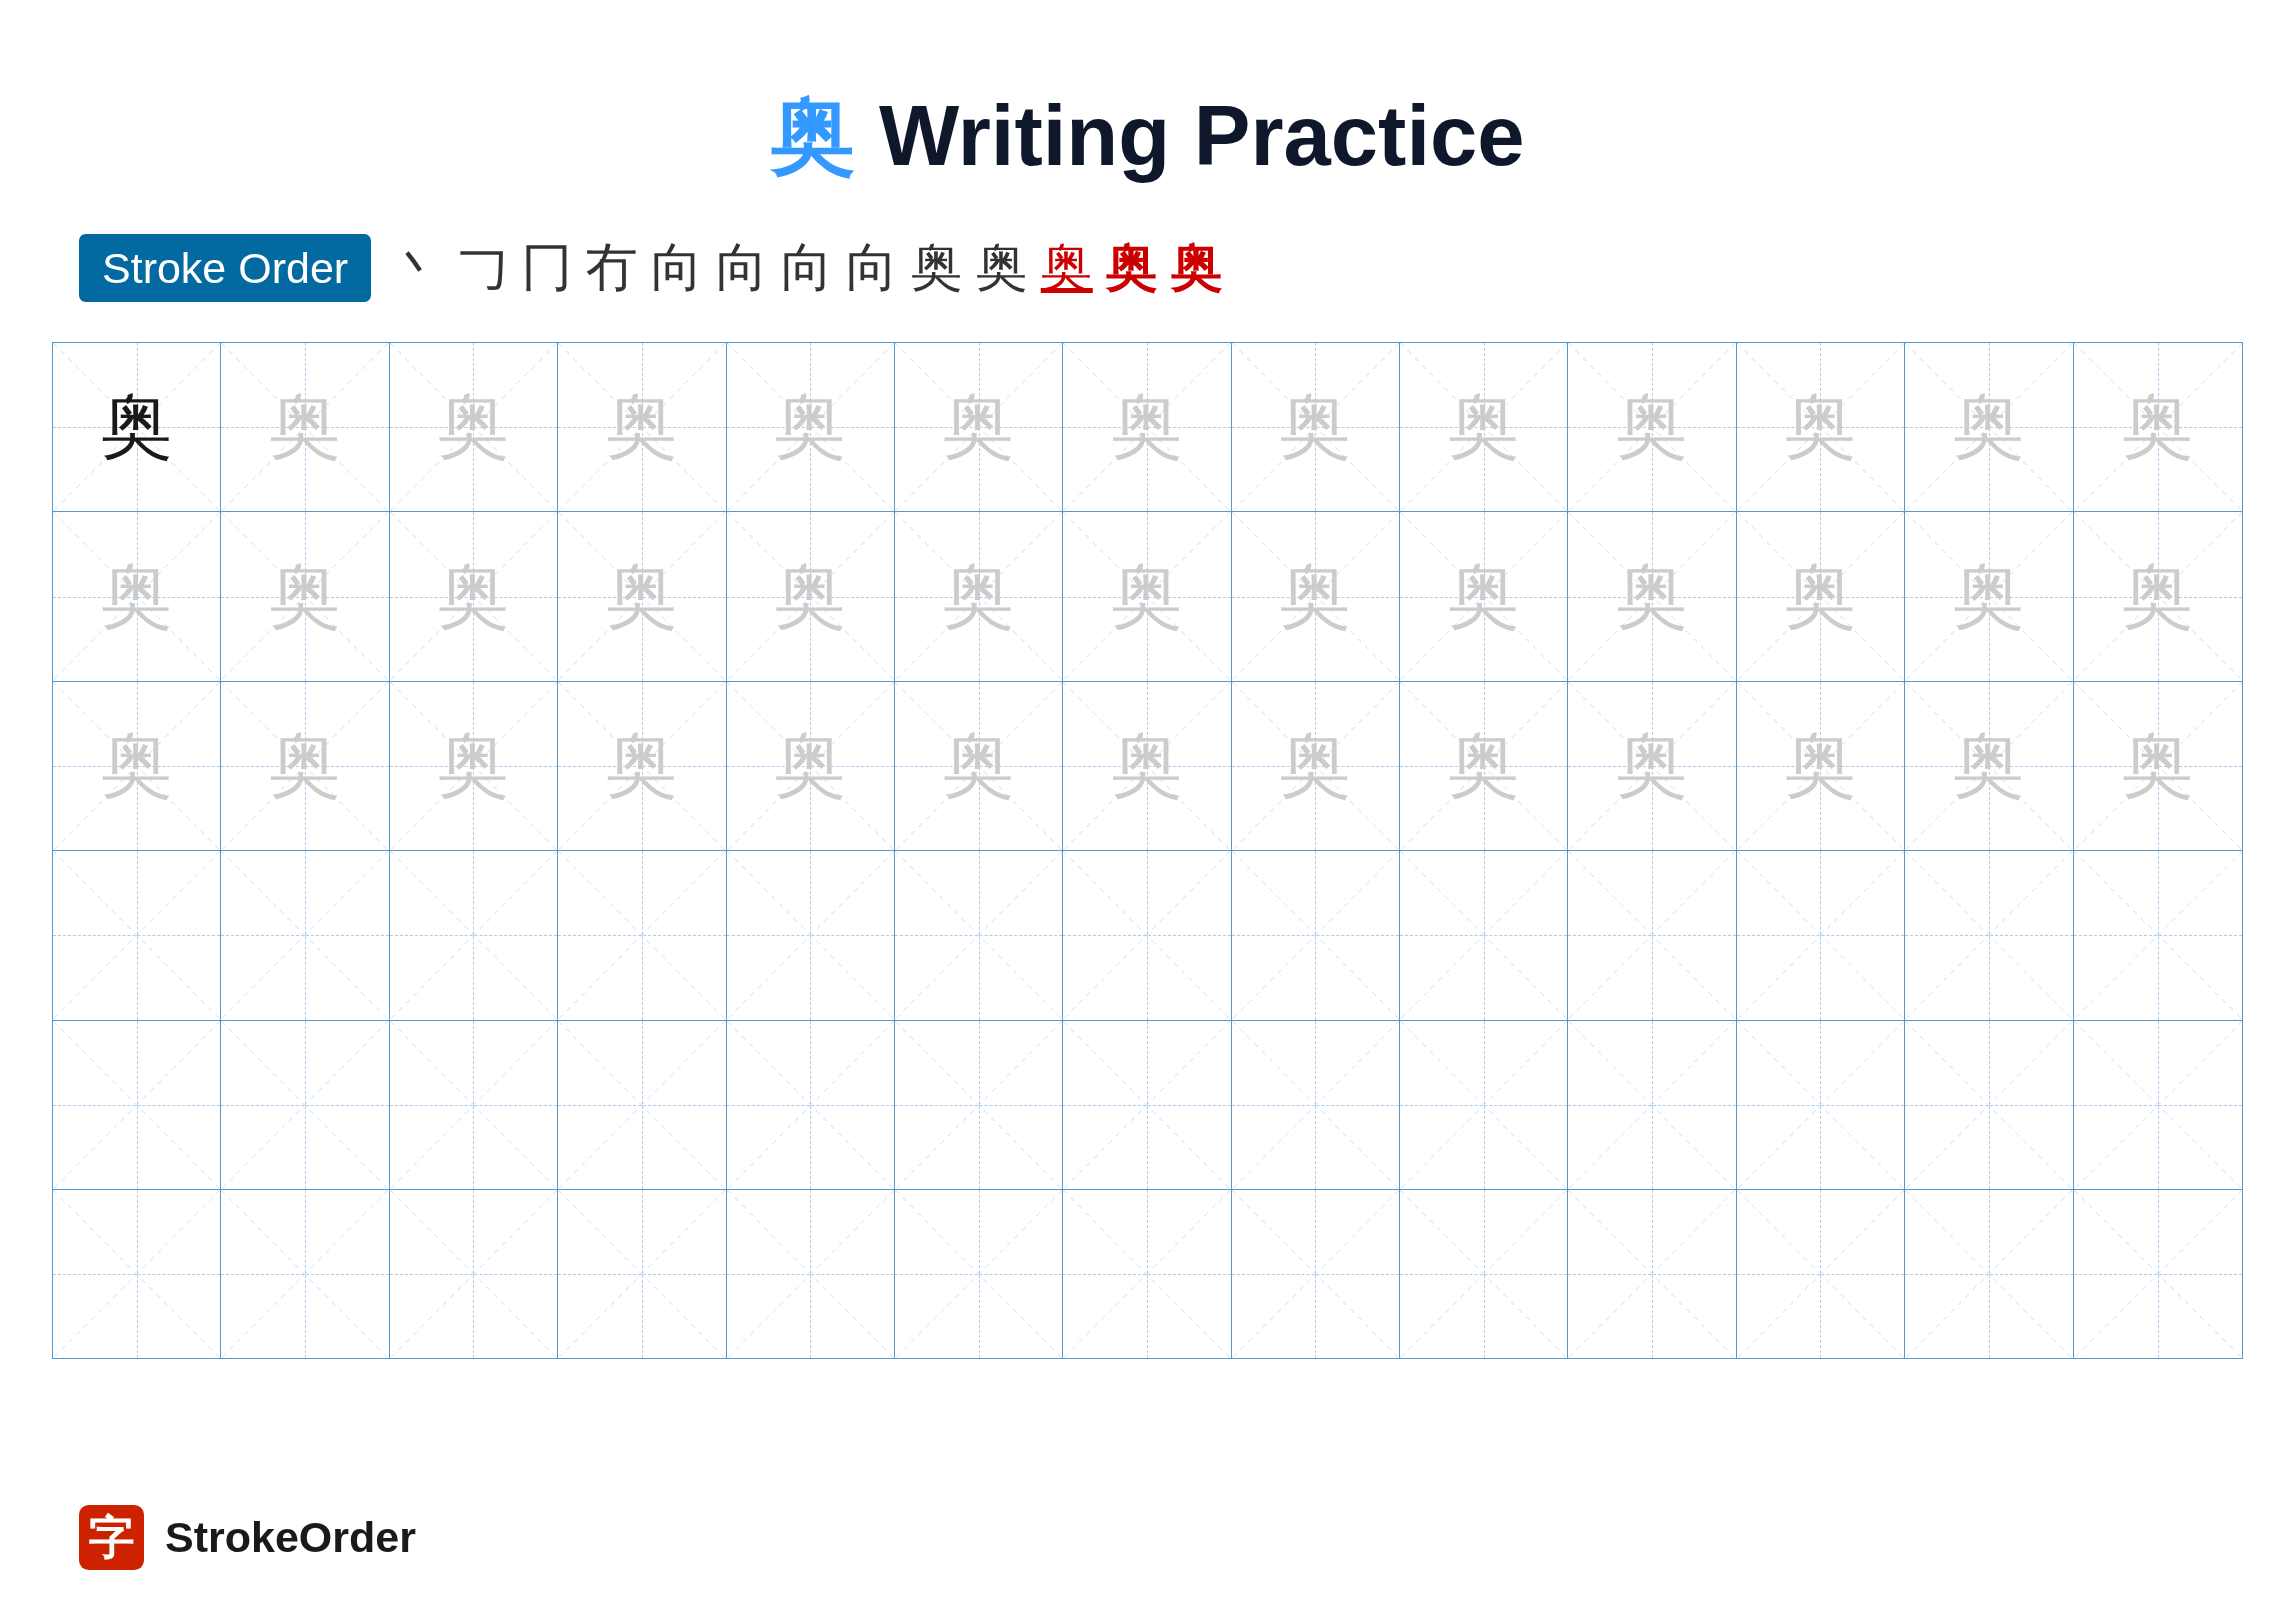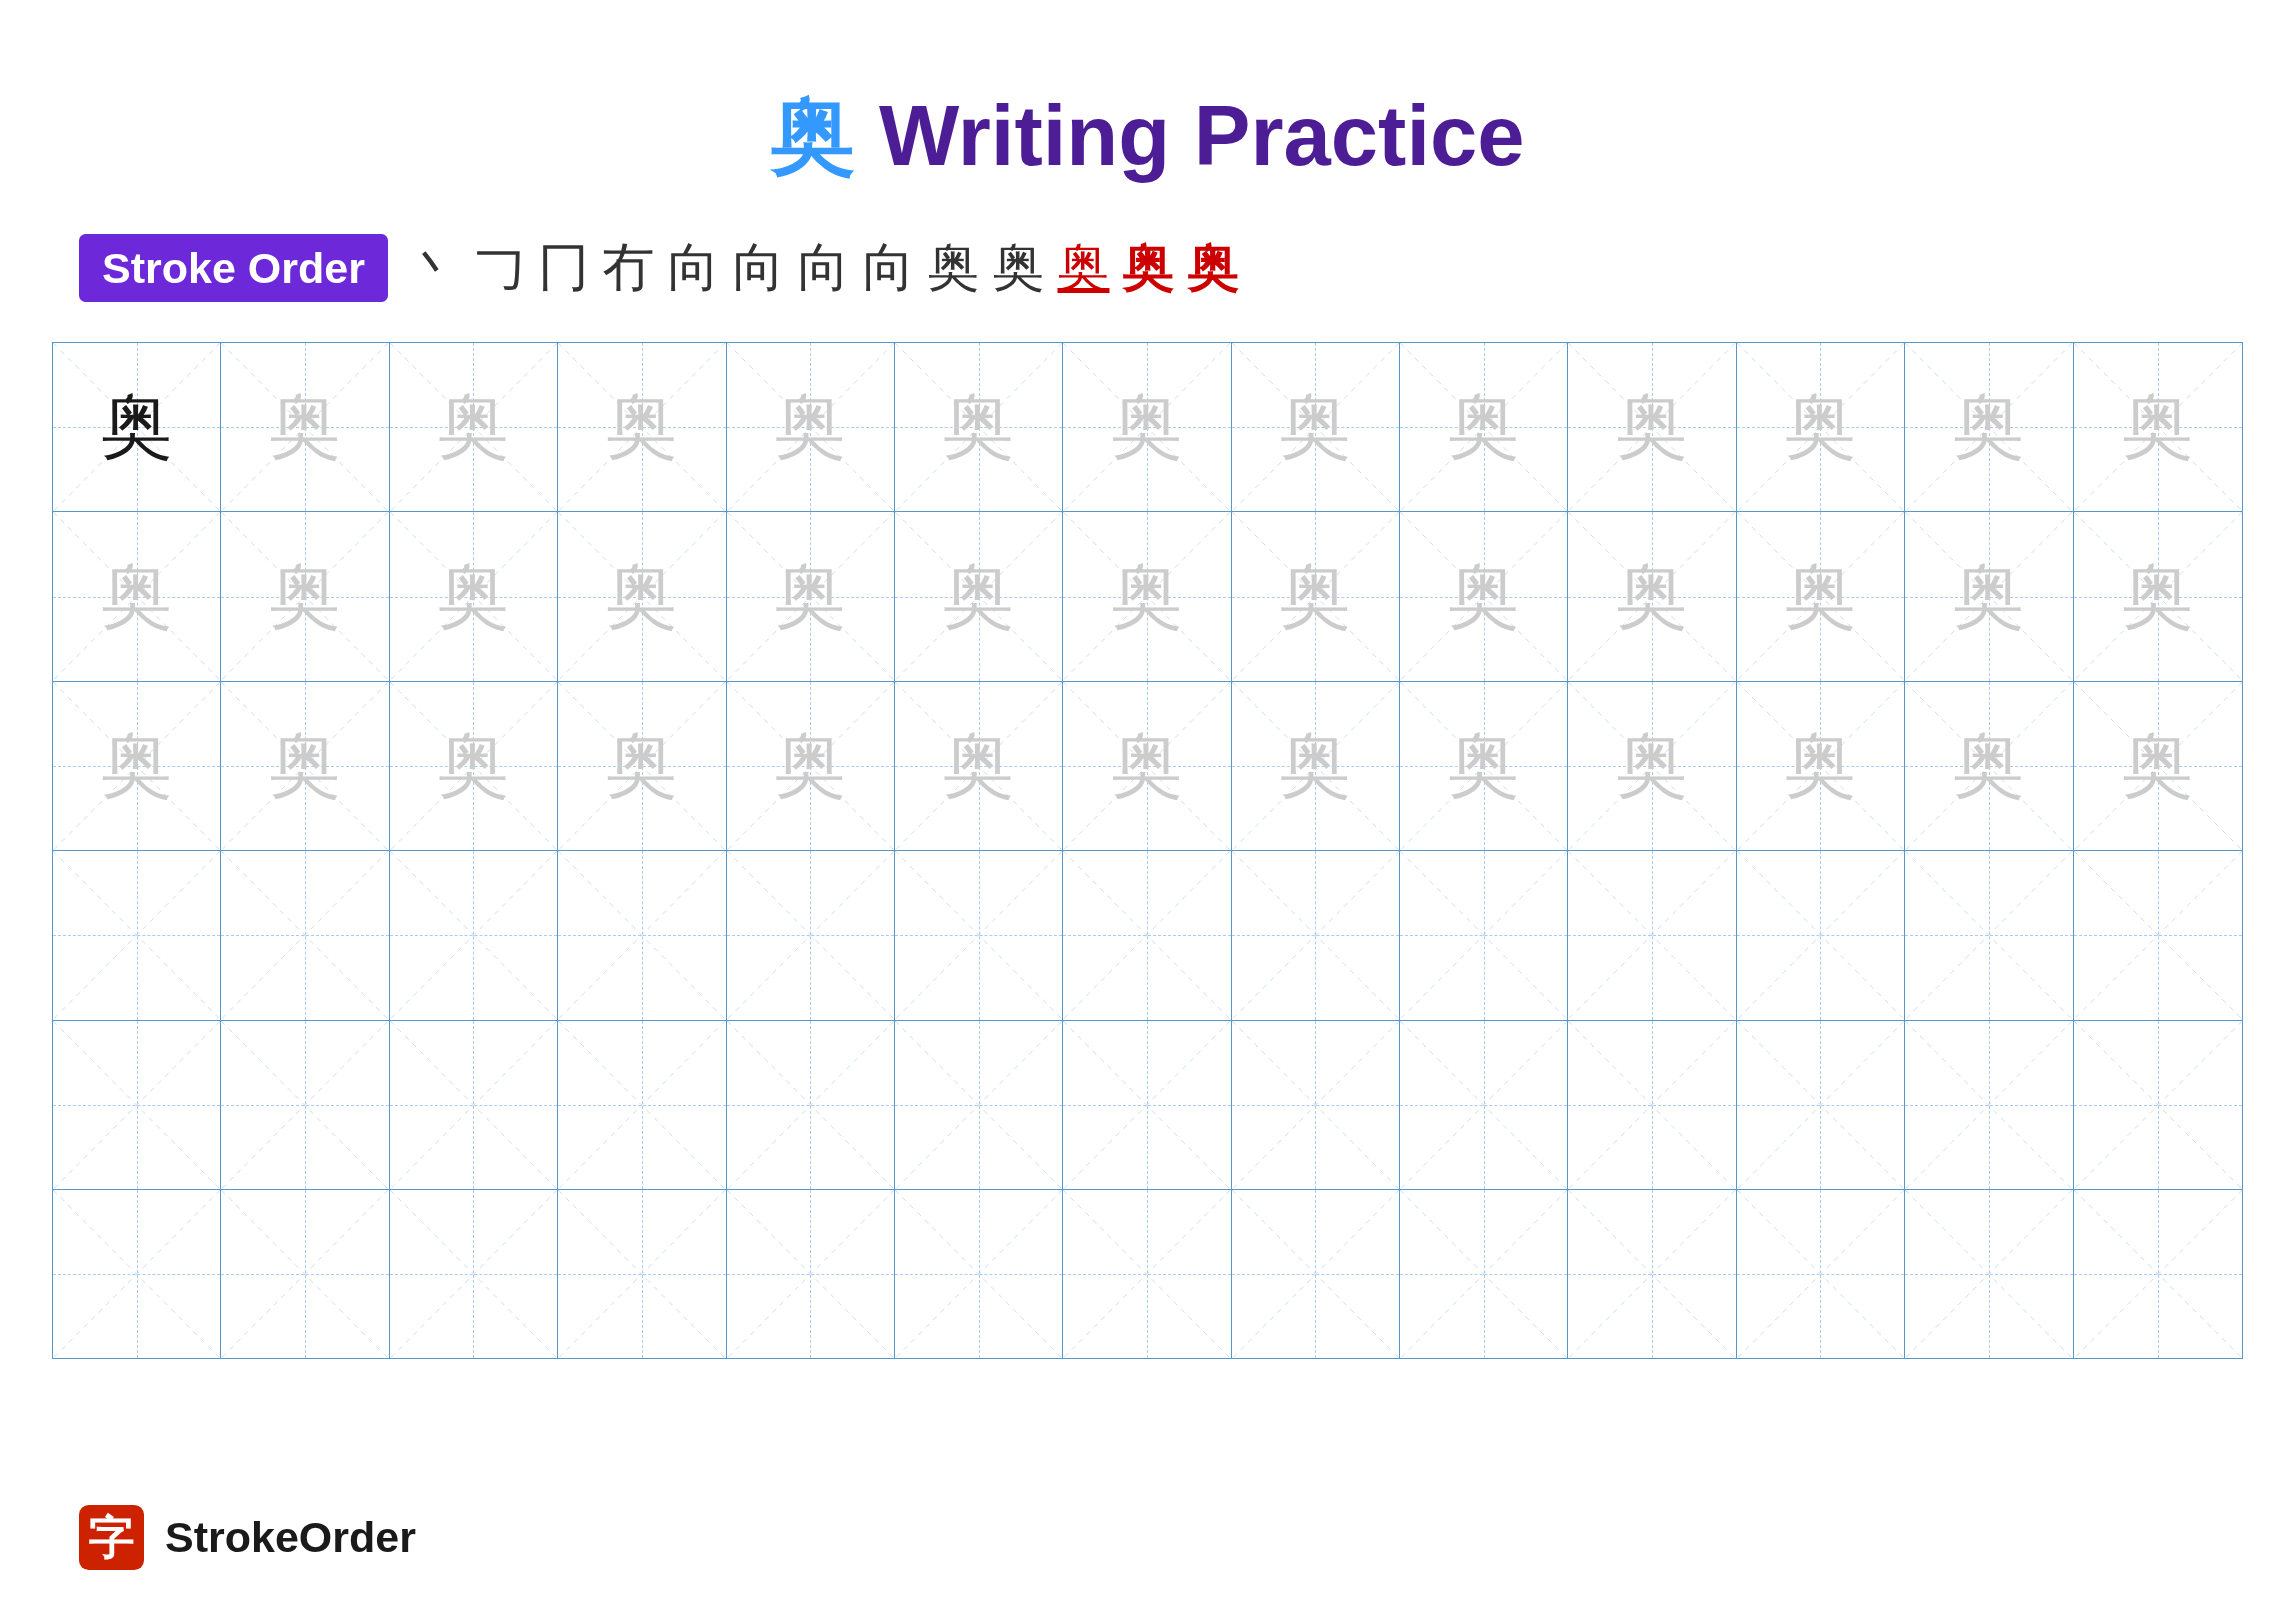--- a/index.html
+++ b/index.html
@@ -16,35 +16,35 @@
     .title {
       text-align: center;
       padding-top: 79px;
       font-size: 85px;
       font-weight: bold;
     }
     .title-char {
       color: #3399ff;
     }
     .title-text {
-      color: #4c1d95;
+      color: #0f172a;
     }
 
     
     .stroke-order-row {
       display: flex;
       align-items: center;
       padding: 39px 79px 26px 79px;
       gap: 19.6px;
     }
     .stroke-order-badge {
-      background: #6d28d9;
+      background: #0369a1;
       color: white;
       font-size: 43px;
-      font-weight: bold;
+      font-weight: normal;
       padding: 9.8px 23px;
       border-radius: 6.5px;
       white-space: nowrap;
     }
     .stroke-chars {
       display: flex;
       align-items: center;
       gap: 13px;
       font-size: 52px;
       color: #333333;

